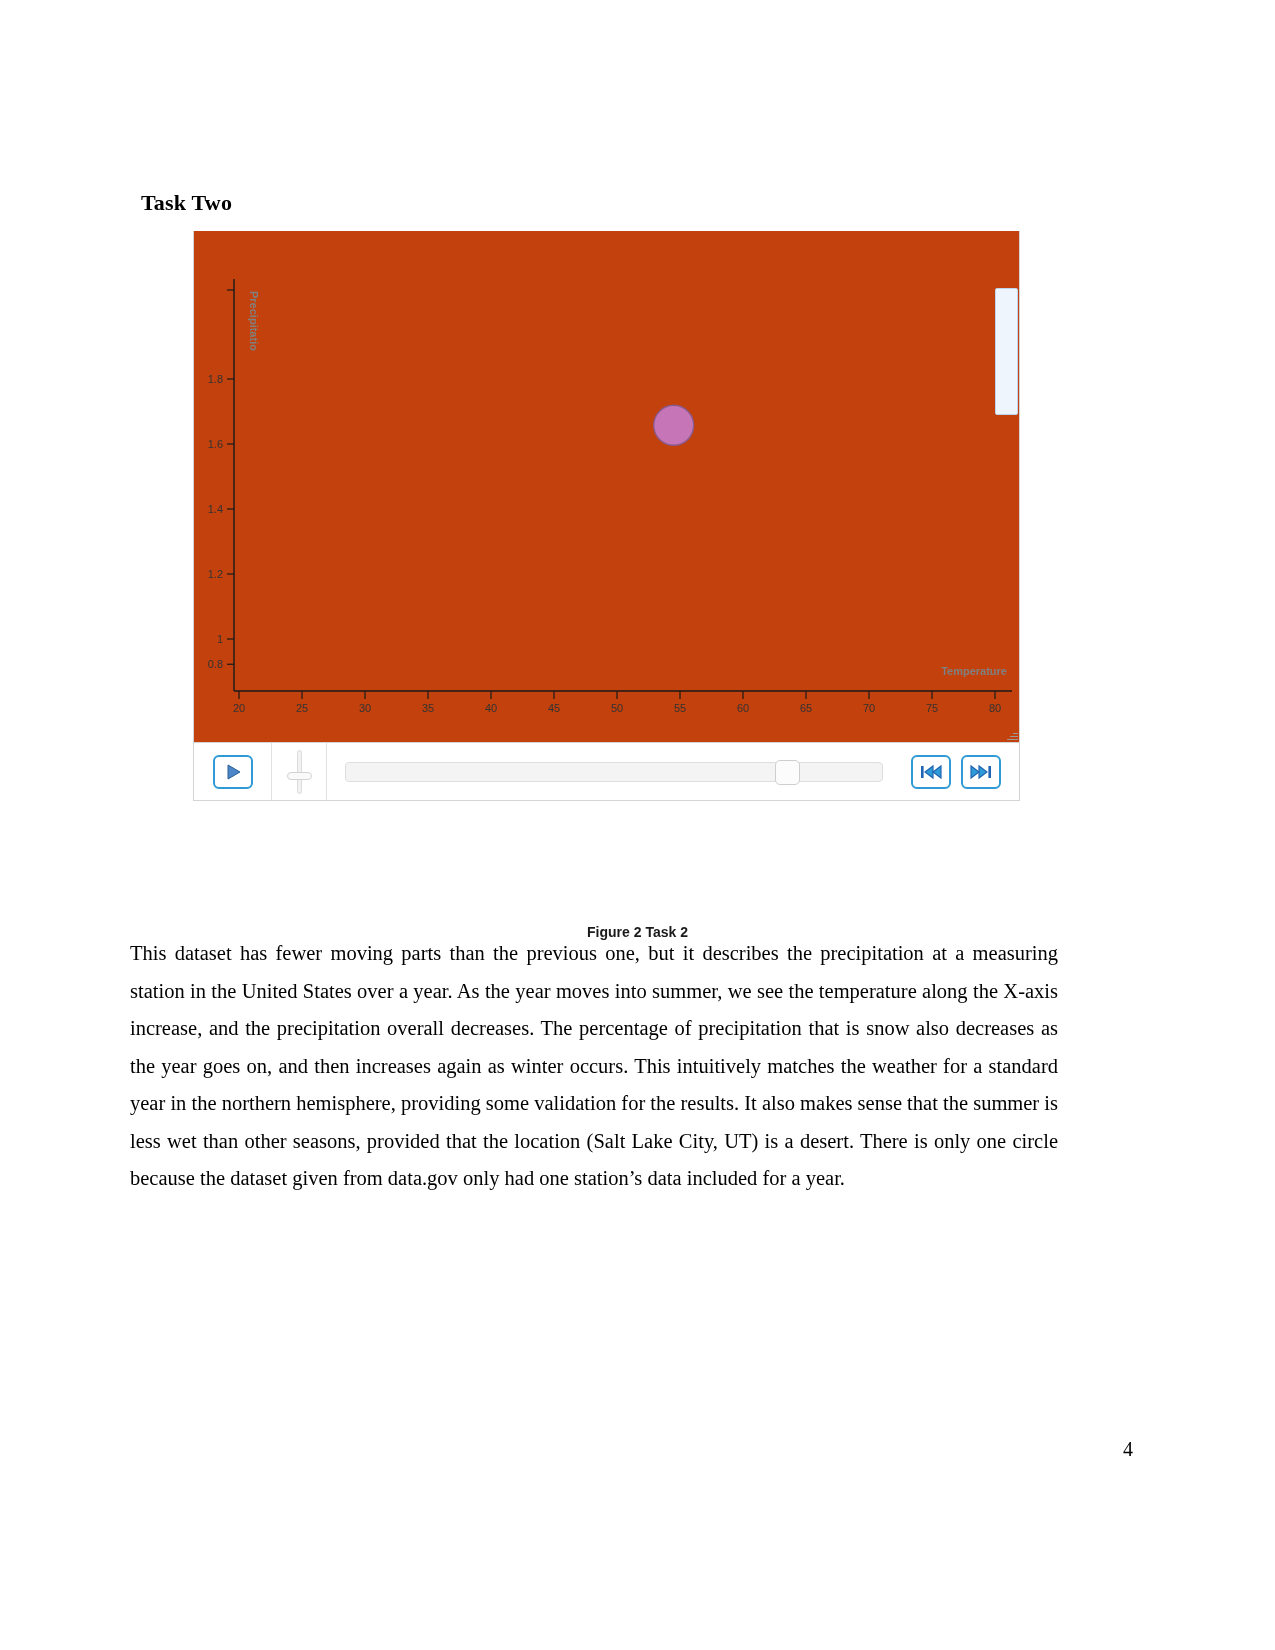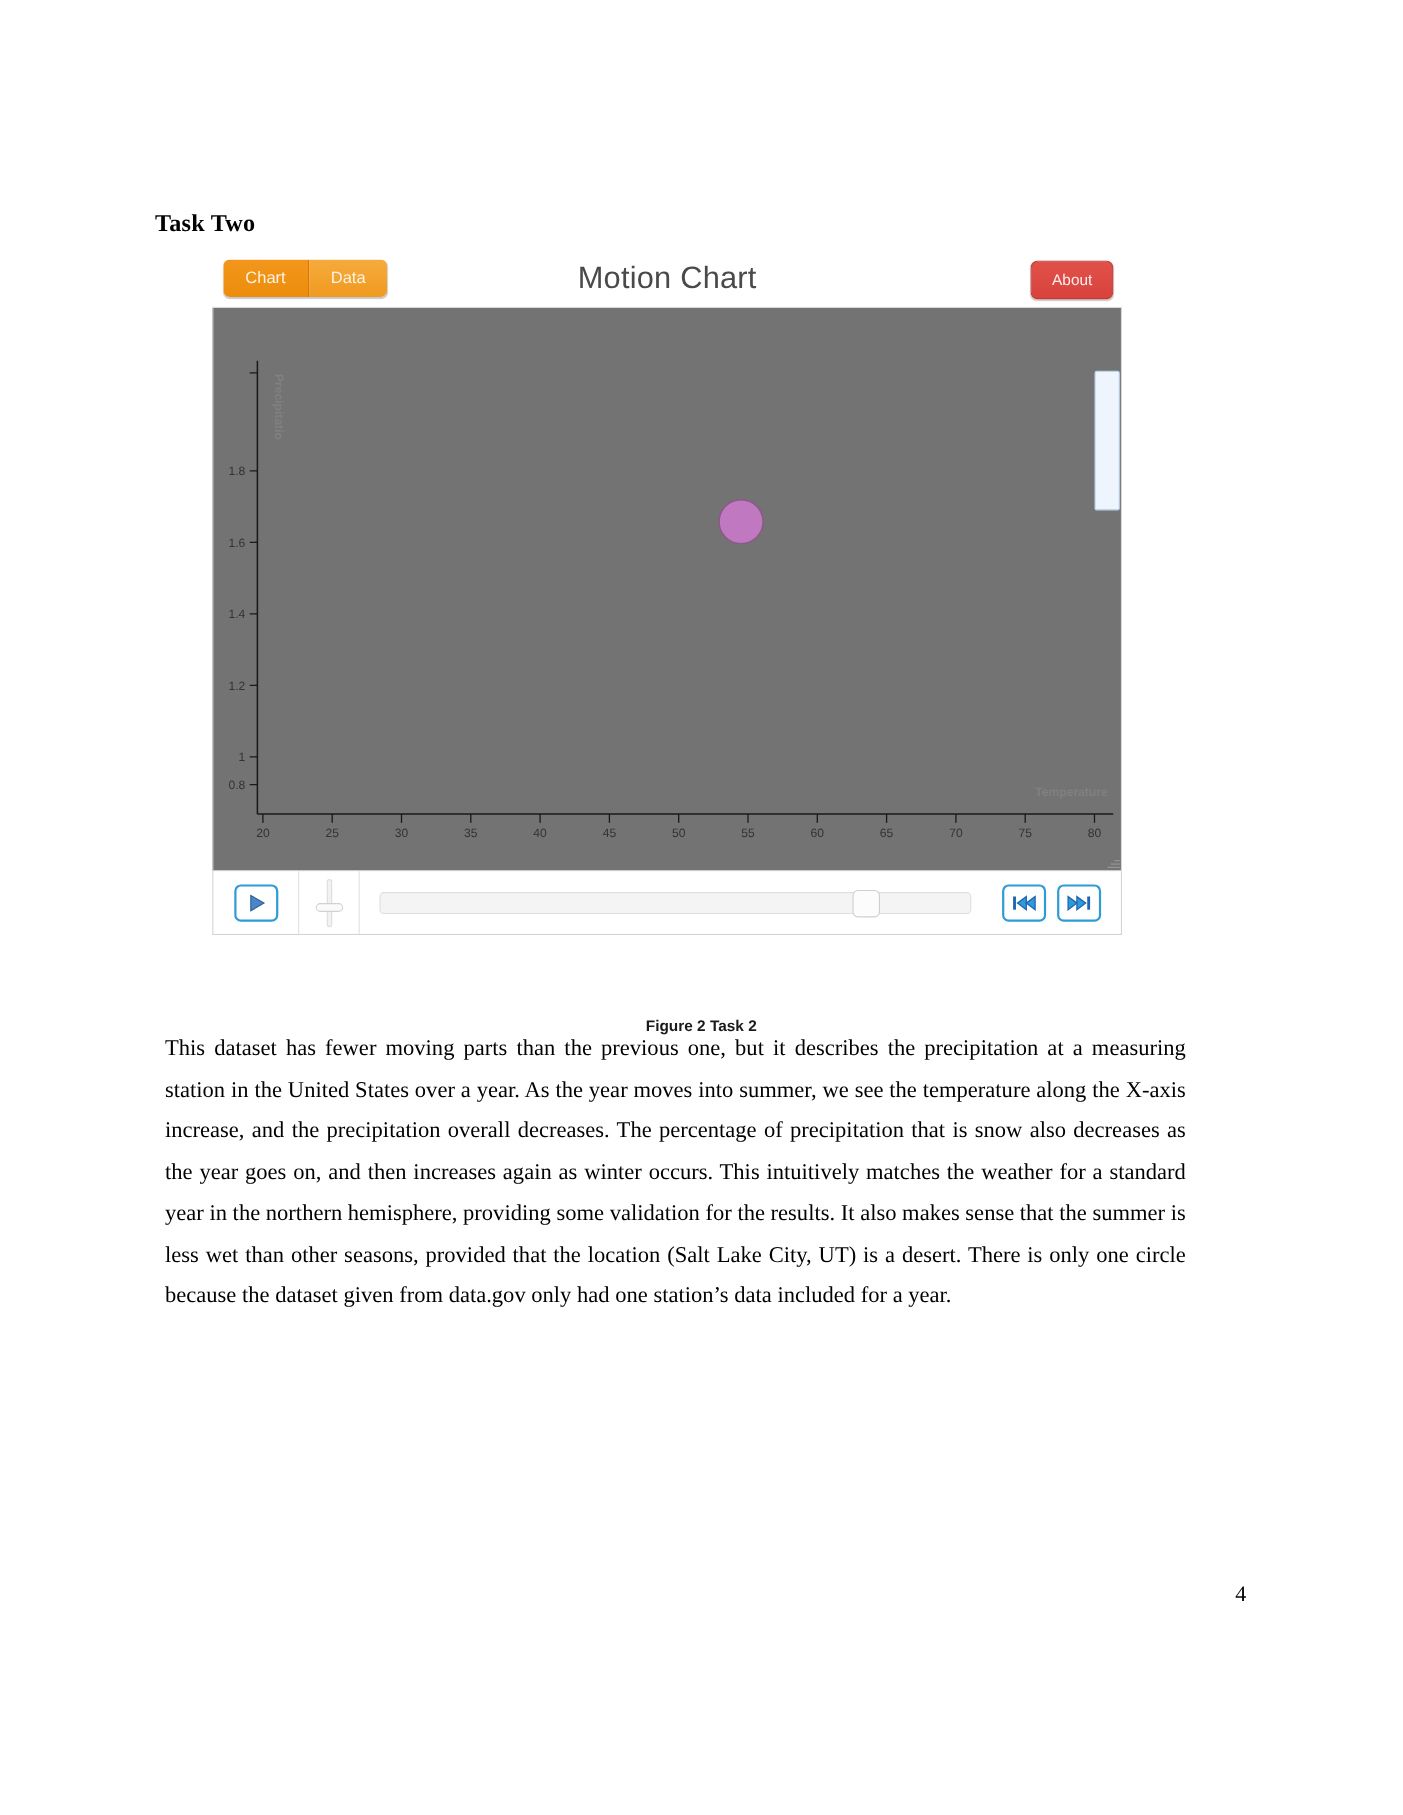--- a/index.html
+++ b/index.html
@@ -90,21 +90,21 @@
     border-radius: 6px;
     box-shadow: 0 1px 1px rgba(0,0,0,.22);
     cursor: pointer;
     line-height: 1;
   }
 
   
   #chart-area {
     position: relative;
     height: 512px;
-    background: #737373;
+    background: #c2410c;
     border: 1px solid #d4d4d4;
     border-top: none;
     box-sizing: border-box;
     overflow: hidden;
   }
   #plot-svg { display: block; }
 
   #legend-panel {
     position: absolute;
     right: 1px;
@@ -230,21 +230,21 @@
     top: 896px;
     text-align: center;
     font-family: "Liberation Sans", sans-serif;
     font-weight: bold;
     font-size: 14px;
     color: #1a1a1a;
     margin-top: 28px;
   }
   #body-text {
     position: absolute;
-    left: 150px;
+    left: 130px;
     top: 935px;
     width: 928px;
     font-family: "Liberation Serif", serif;
     font-size: 20.5px;
     line-height: 37.5px;
     text-align: justify;
     color: #000;
   }
   #page-number {
     position: absolute;
@@ -266,31 +266,20 @@
     fill: #333;
   }
 </style>
 </head>
 <body>
 
 <div id="page-heading">Task Two</div>
 
 <div id="app-window">
 
-  <div id="app-header">
-
-    <div id="tab-group">
-      <button class="tab-btn tab-chart">Chart</button>
-      <button class="tab-btn tab-data">Data</button>
-    </div>
-
-    <div id="app-title">Motion Chart</div>
-
-    <button id="about-button">About</button>
-  </div>
 
   <div id="chart-area">
 
     <svg id="plot-svg" width="825" height="510" viewBox="0 0 825 510">
 
       <line x1="40" y1="48" x2="40" y2="460" stroke="#1a1a1a" stroke-width="1.4"></line>
 
       <line x1="40" y1="460" x2="818" y2="460" stroke="#1a1a1a" stroke-width="1.4"></line>
 
       <g>

